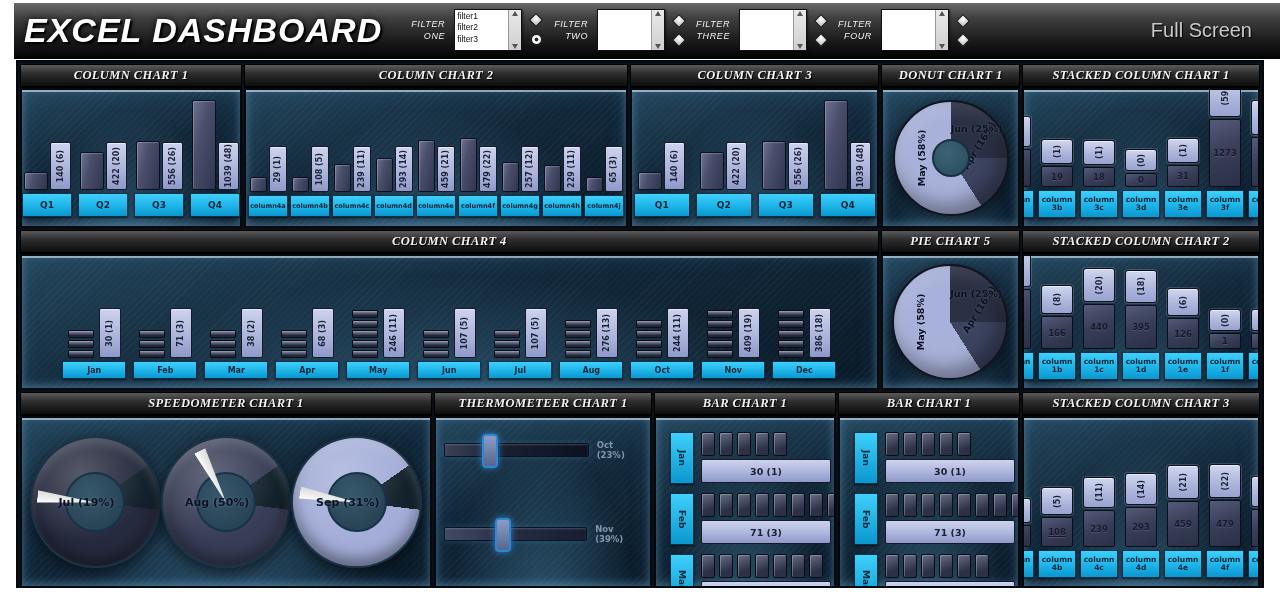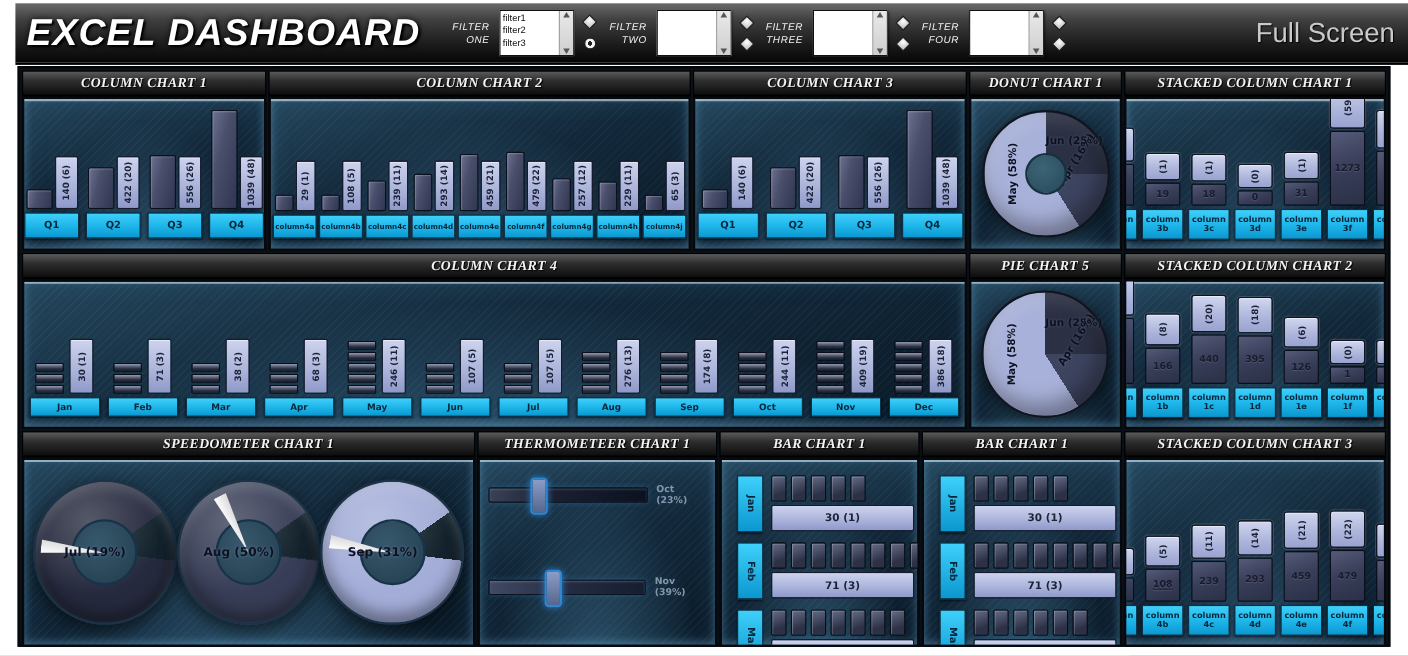--- a/index.html
+++ b/index.html
@@ -23,21 +23,21 @@
   .lscroll{width:12px;background:linear-gradient(180deg,#e9e9e9,#cfcfcf);border-left:1px solid #999;
     display:flex;flex-direction:column;justify-content:space-between;align-items:center;padding:1px 0;}
   .tri{width:0;height:0;display:block;}
   .tri-up{border-left:3.5px solid transparent;border-right:3.5px solid transparent;border-bottom:5px solid #555;}
   .tri-down{border-left:3.5px solid transparent;border-right:3.5px solid transparent;border-top:5px solid #555;}
   .bullets{display:flex;flex-direction:column;gap:9px;margin:0 3px;}
   .b-diamond{width:8px;height:8px;transform:rotate(45deg);
     background:radial-gradient(circle at 35% 35%,#ffffff,#b8b8b8);border:1px solid #222;}
   .b-radio{width:9px;height:9px;border-radius:50%;border:1px solid #222;
     background:radial-gradient(circle,#222 0 30%,#f4f4f4 32%);}
-  .fullscreen{margin-left:auto;margin-right:12px;color:#c9c9c9;font-size:25px;cursor:pointer;
+  .fullscreen{margin-left:auto;margin-right:28px;color:#c9c9c9;font-size:20px;cursor:pointer;
     text-shadow:1px 1px 1px #000;}
 
   
   .board{position:absolute;left:16px;top:60px;width:1248px;height:528px;background:#0b1016;
     border:2px solid #04070b;padding:2px;box-sizing:border-box;}
   .prow{display:flex;gap:2px;margin-bottom:2px;justify-content:flex-end;}
 
   
   .panel{display:flex;flex-direction:column;box-sizing:border-box;background:#0b1016;}
   .ptitle{height:21px;flex:0 0 21px;display:flex;align-items:center;justify-content:center;
@@ -585,34 +585,20 @@
             </div>
             <div class="bgroup">
               <div class="bars">
                 <div class="segstack">
                   <div class="hsg"></div>
                   <div class="hsg"></div>
                   <div class="hsg"></div>
                   <div class="hsg"></div>
                 </div>
                 <div class="bar-light">
-                  <span class="vlab">174 (8)</span>
-                </div>
-              </div>
-              <div class="catbtn">Sep</div>
-            </div>
-            <div class="bgroup">
-              <div class="bars">
-                <div class="segstack">
-                  <div class="hsg"></div>
-                  <div class="hsg"></div>
-                  <div class="hsg"></div>
-                  <div class="hsg"></div>
-                </div>
-                <div class="bar-light">
                   <span class="vlab">244 (11)</span>
                 </div>
               </div>
               <div class="catbtn">Oct</div>
             </div>
             <div class="bgroup">
               <div class="bars">
                 <div class="segstack">
                   <div class="hsg"></div>
                   <div class="hsg"></div>

